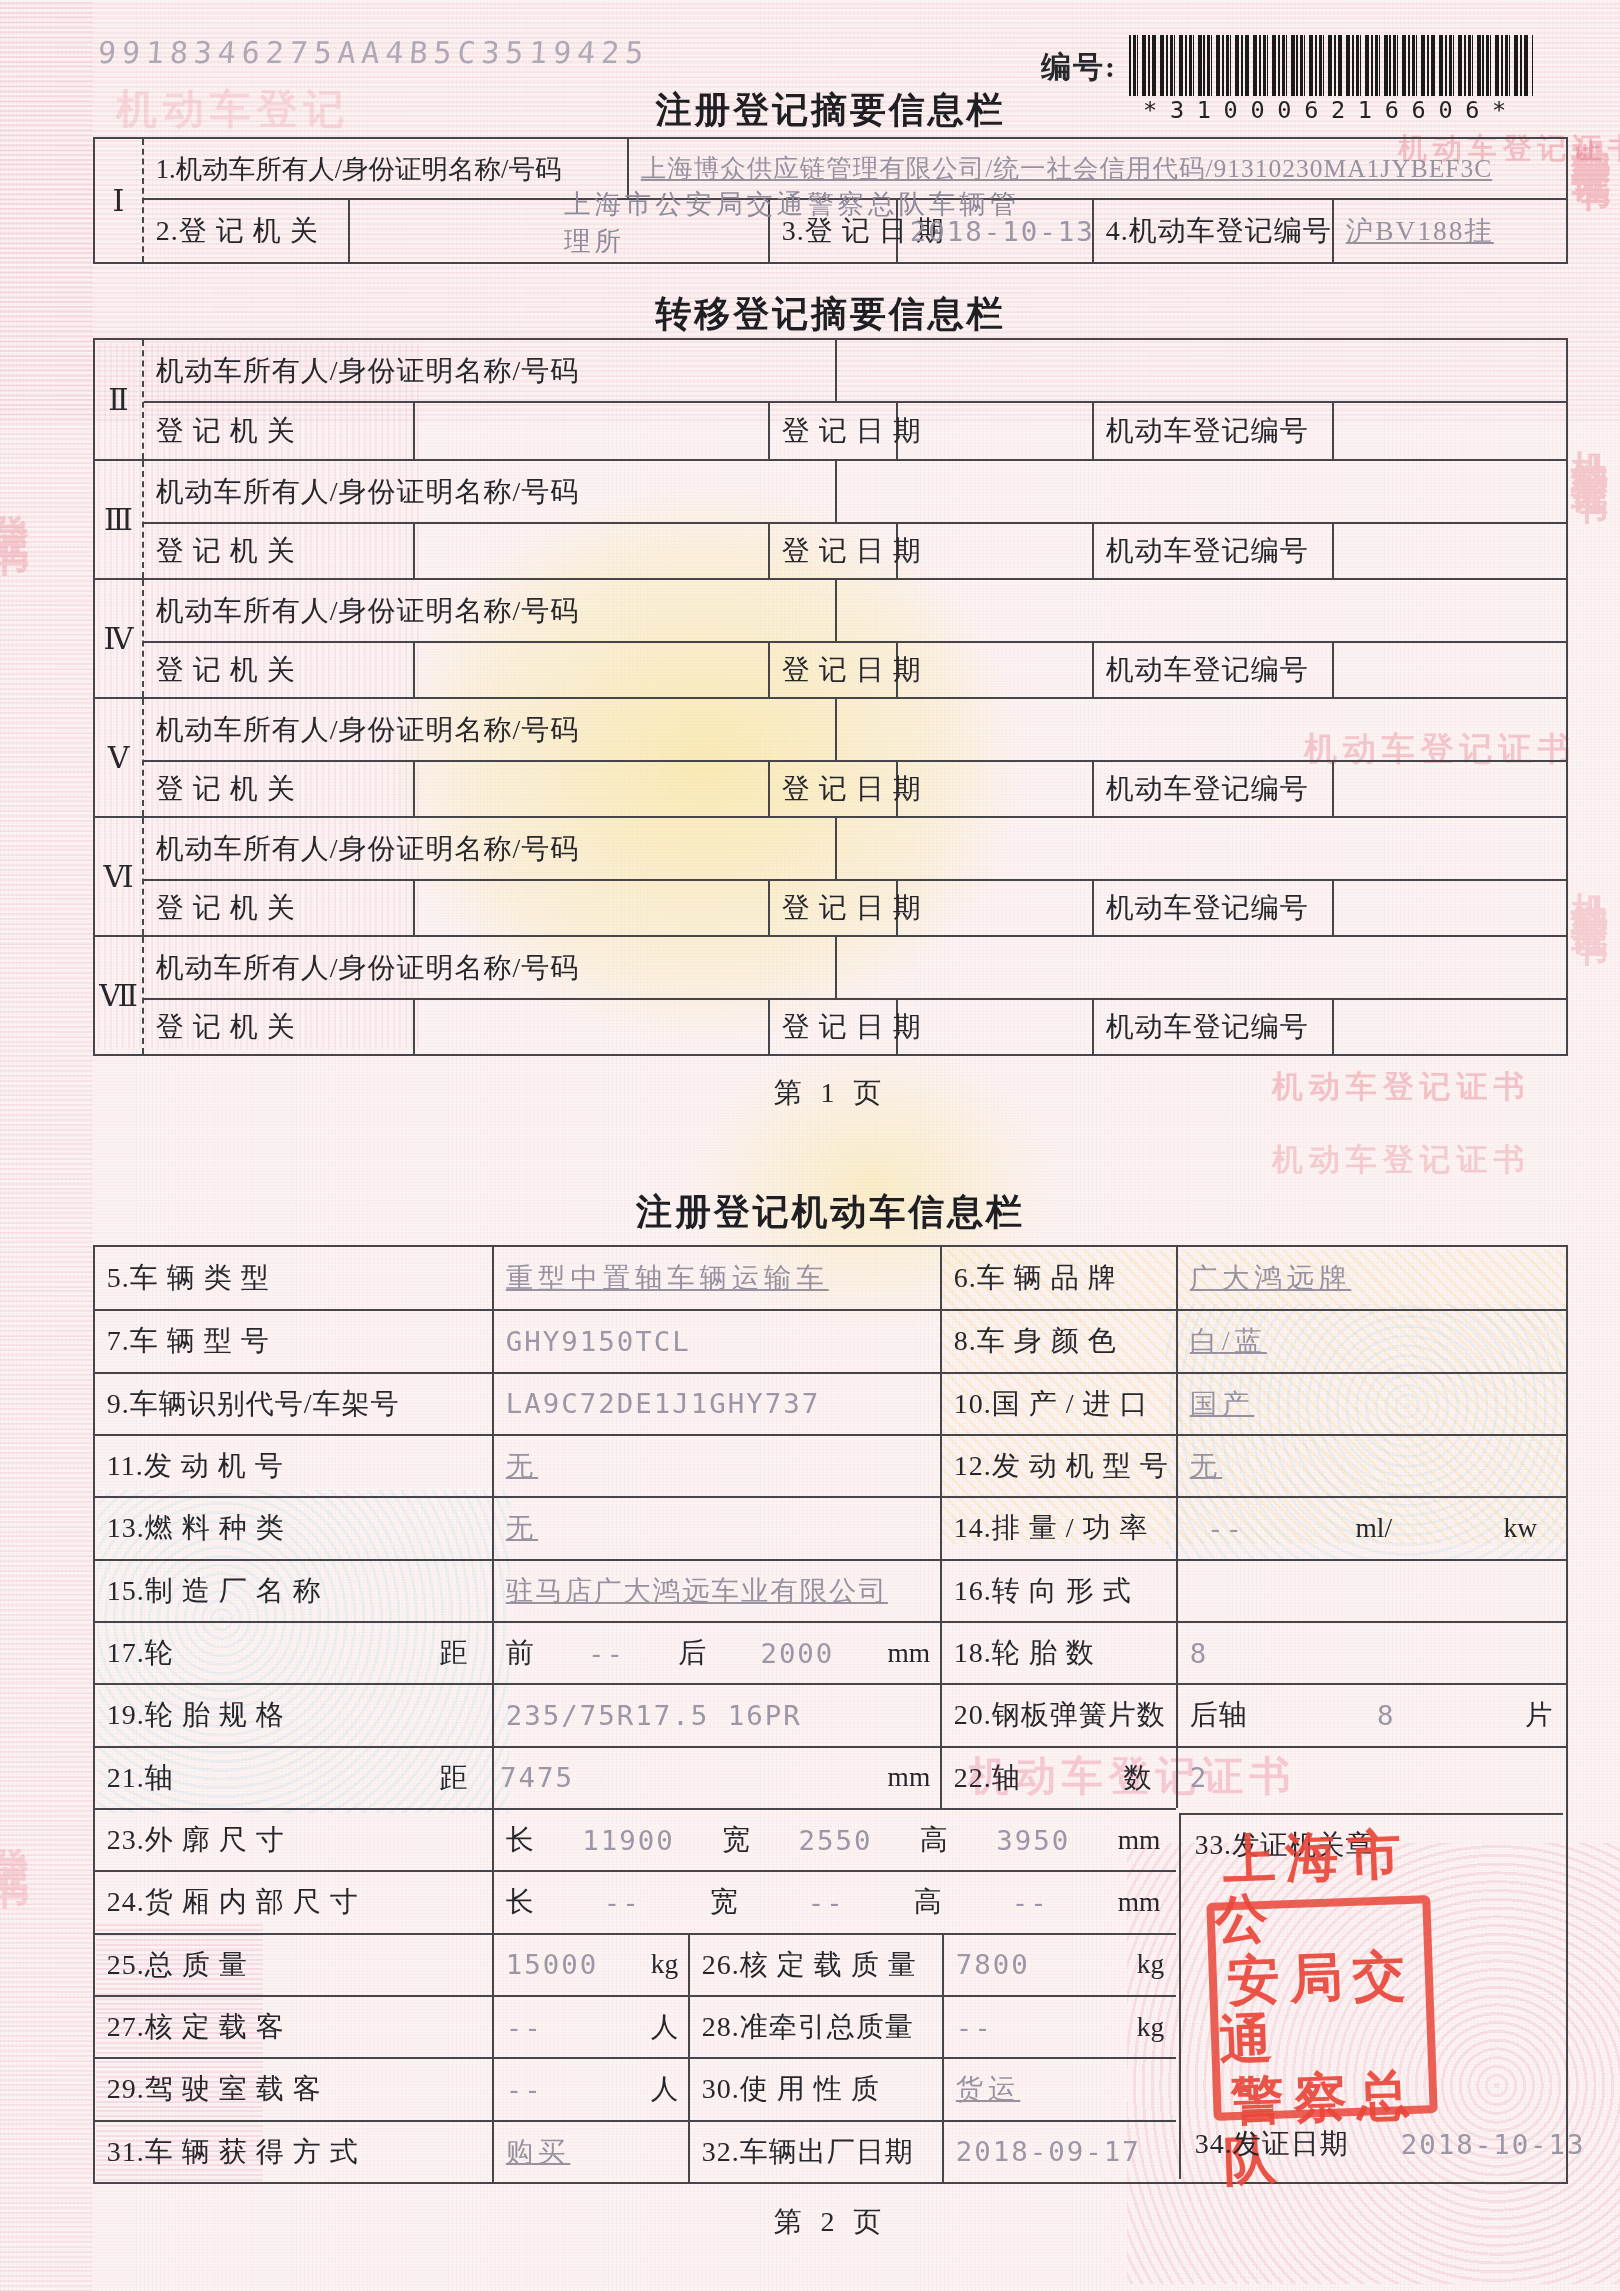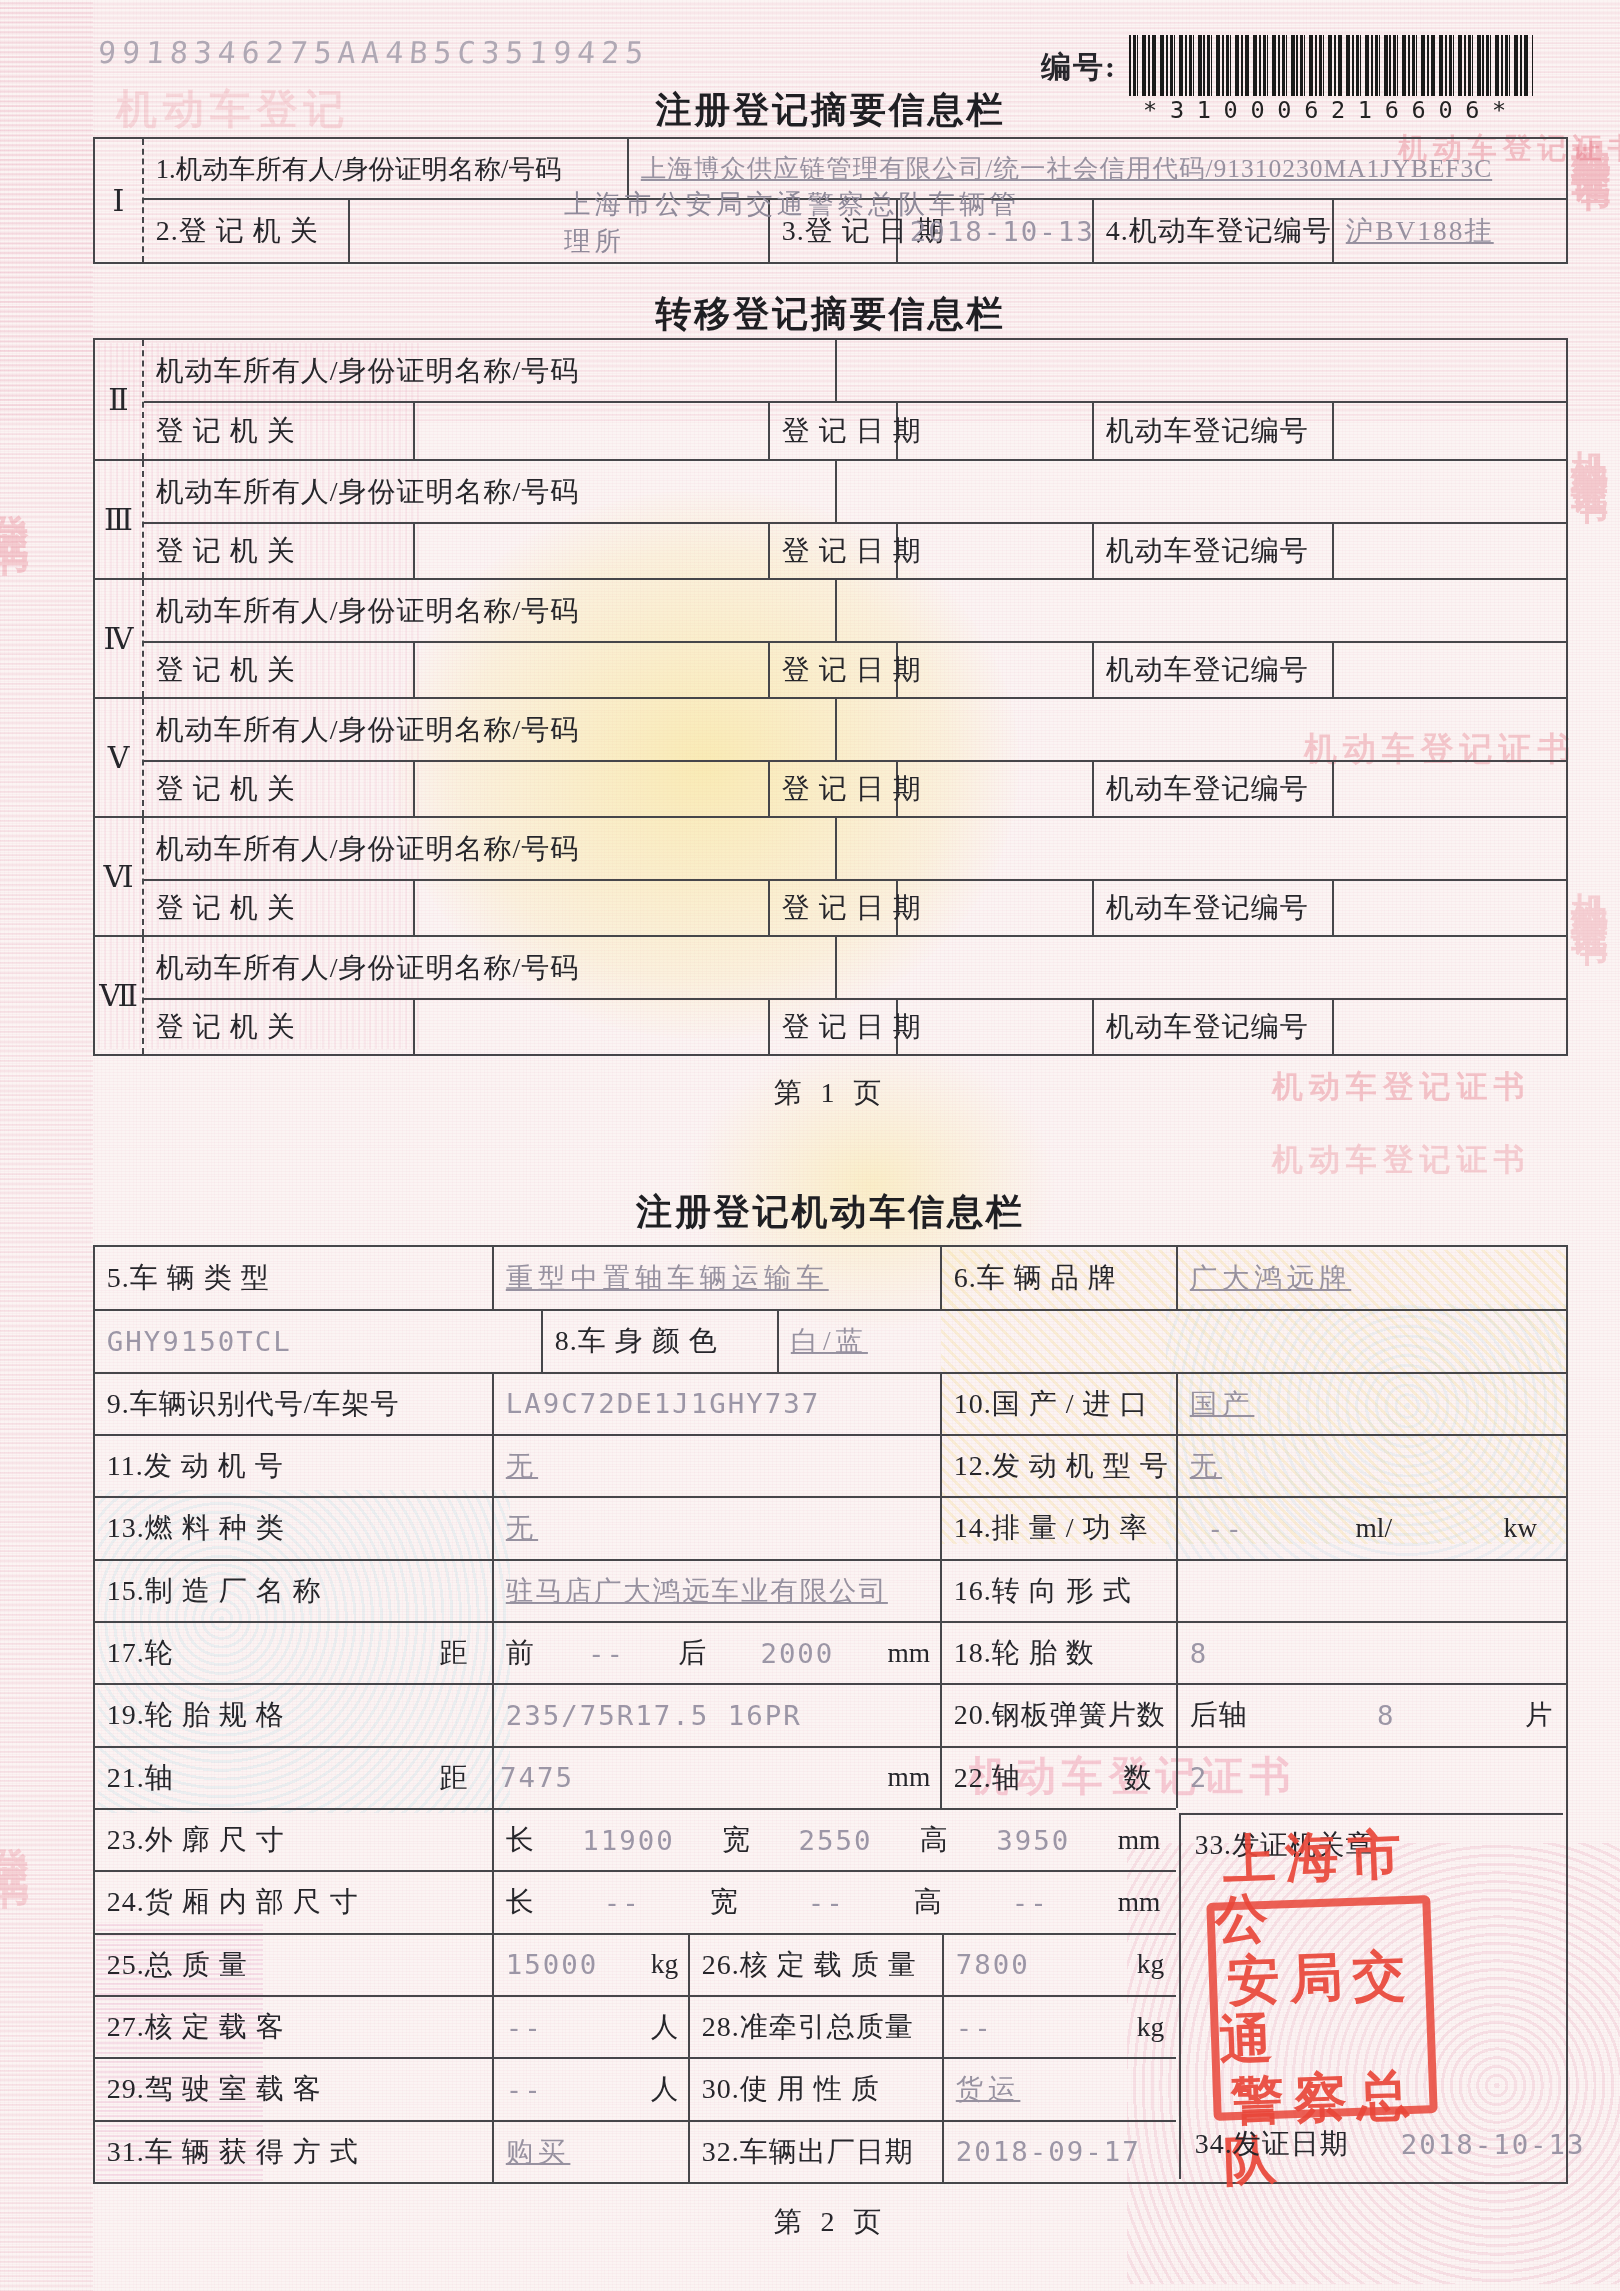--- a/index.html
+++ b/index.html
@@ -339,20 +339,23 @@
           <span class="cv">重型中置轴车辆运输车</span>
         </div>
       <div class="cell br cc">
           <span class="lbl">6.车 辆 品 牌</span>
         </div>
       <div class="cell cd">
           <span class="cv">广大鸿远牌</span>
         </div>
     </div>
     <div class="r">
+      <div class="cell br ca">
+          <span class="lbl">7.车 辆 型 号</span>
+        </div>
       <div class="cell br cb">
           <span class="mv">GHY9150TCL</span>
         </div>
       <div class="cell br cc">
           <span class="lbl">8.车 身 颜 色</span>
         </div>
       <div class="cell cd">
           <span class="cv">白/蓝</span>
         </div>
     </div>

